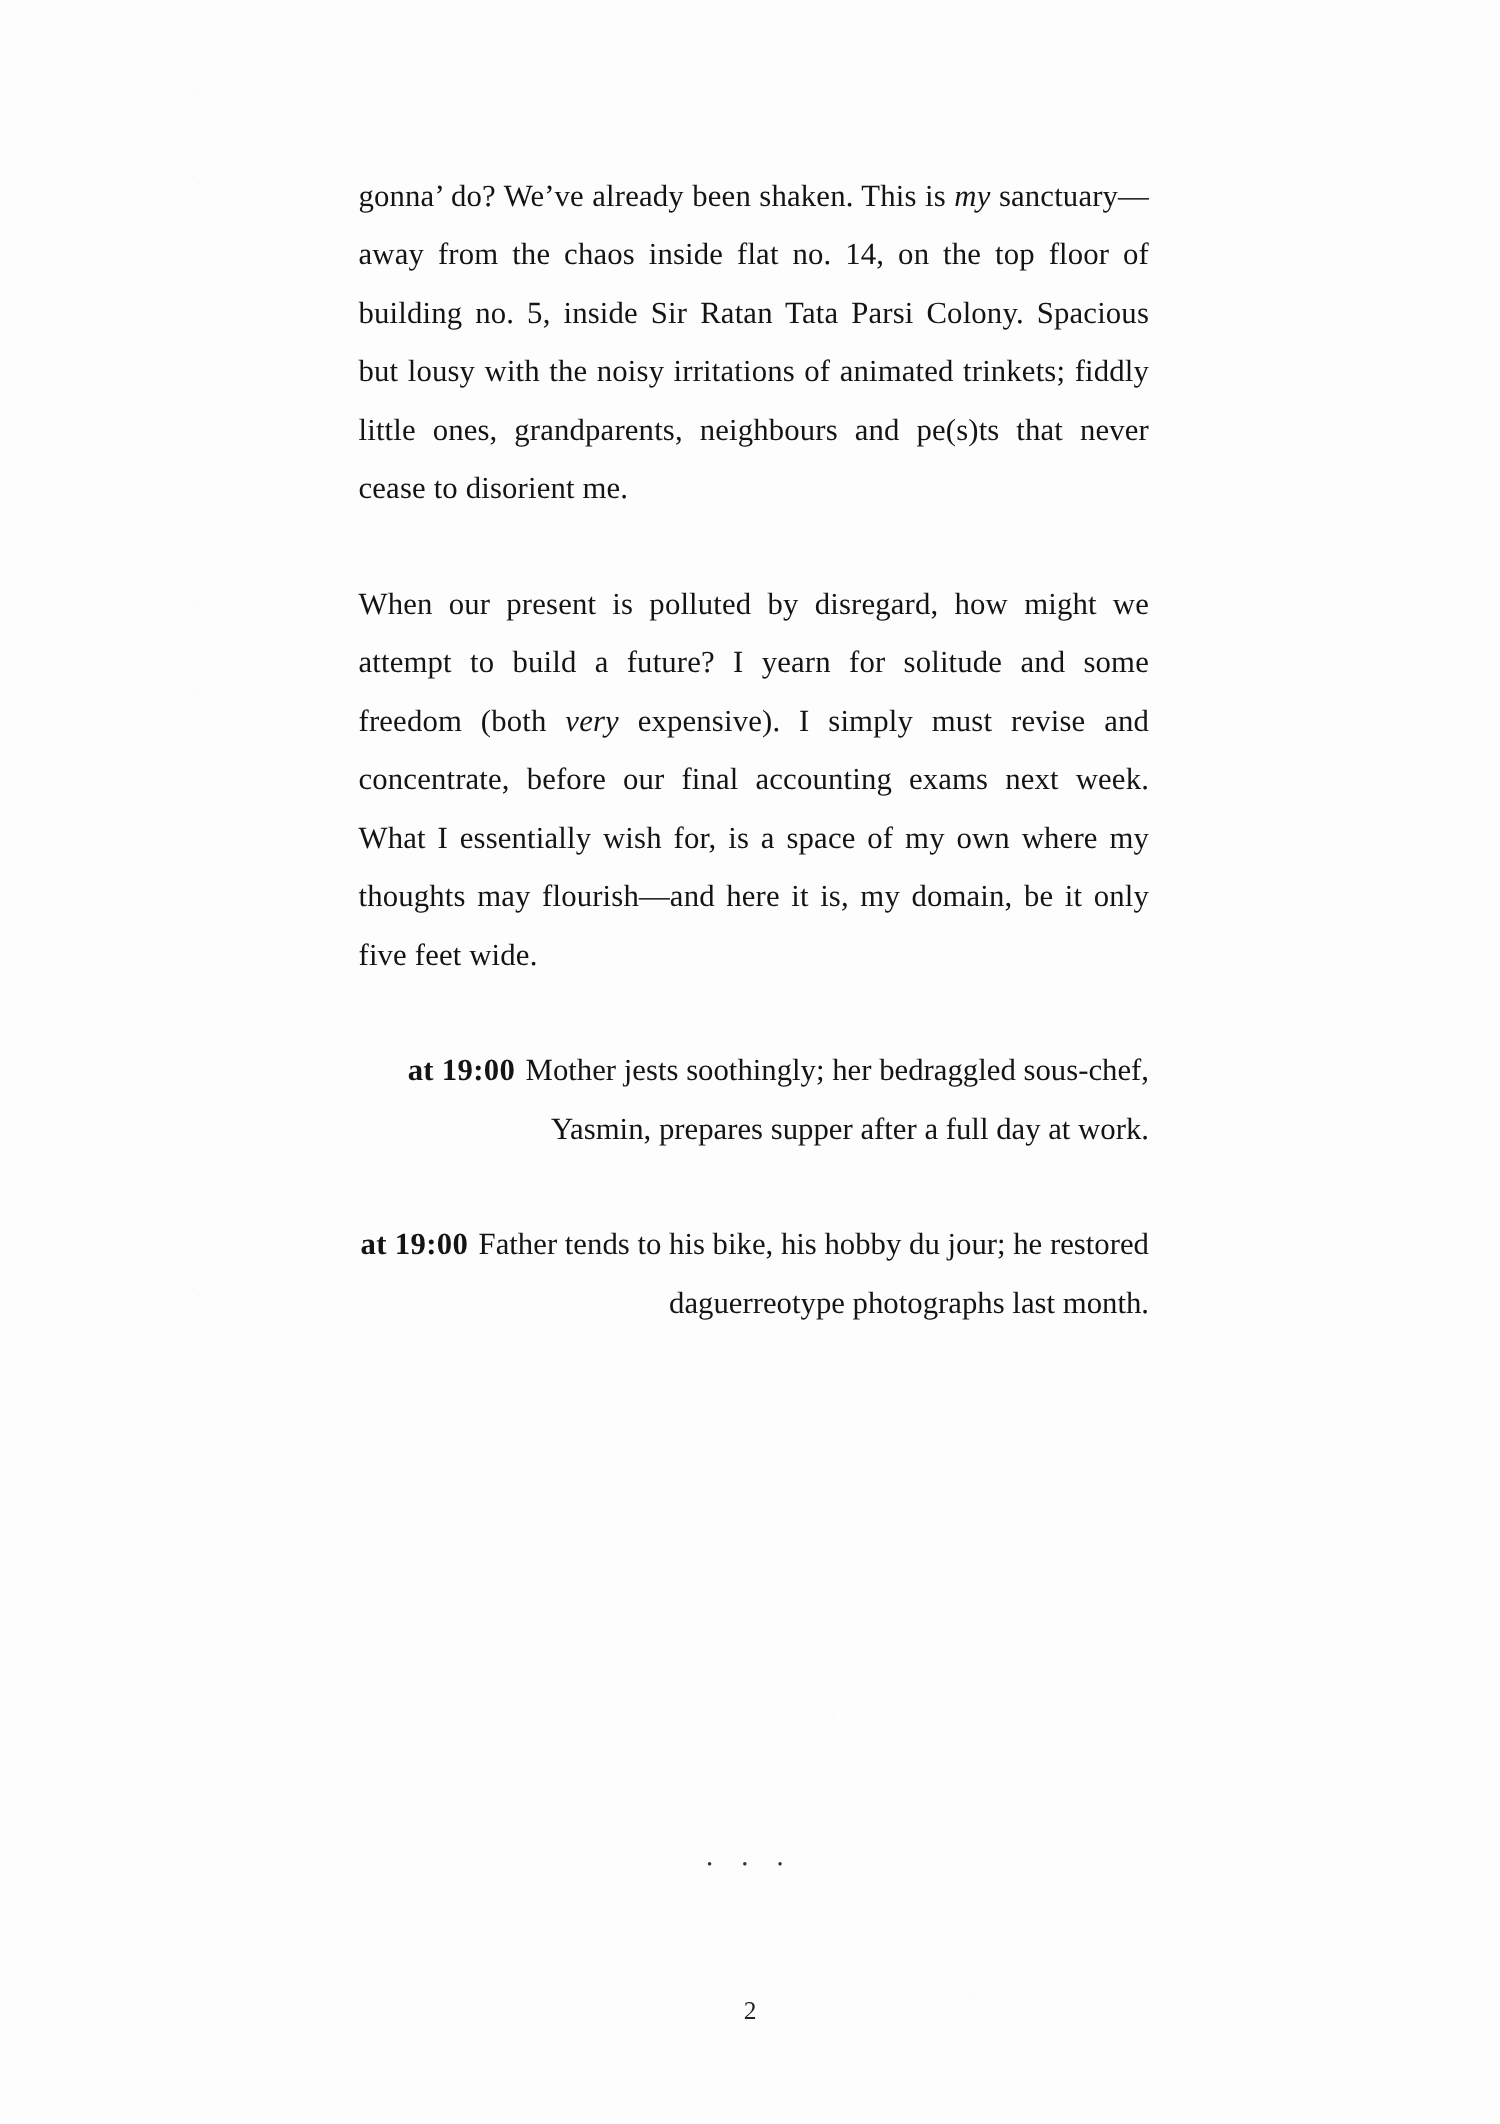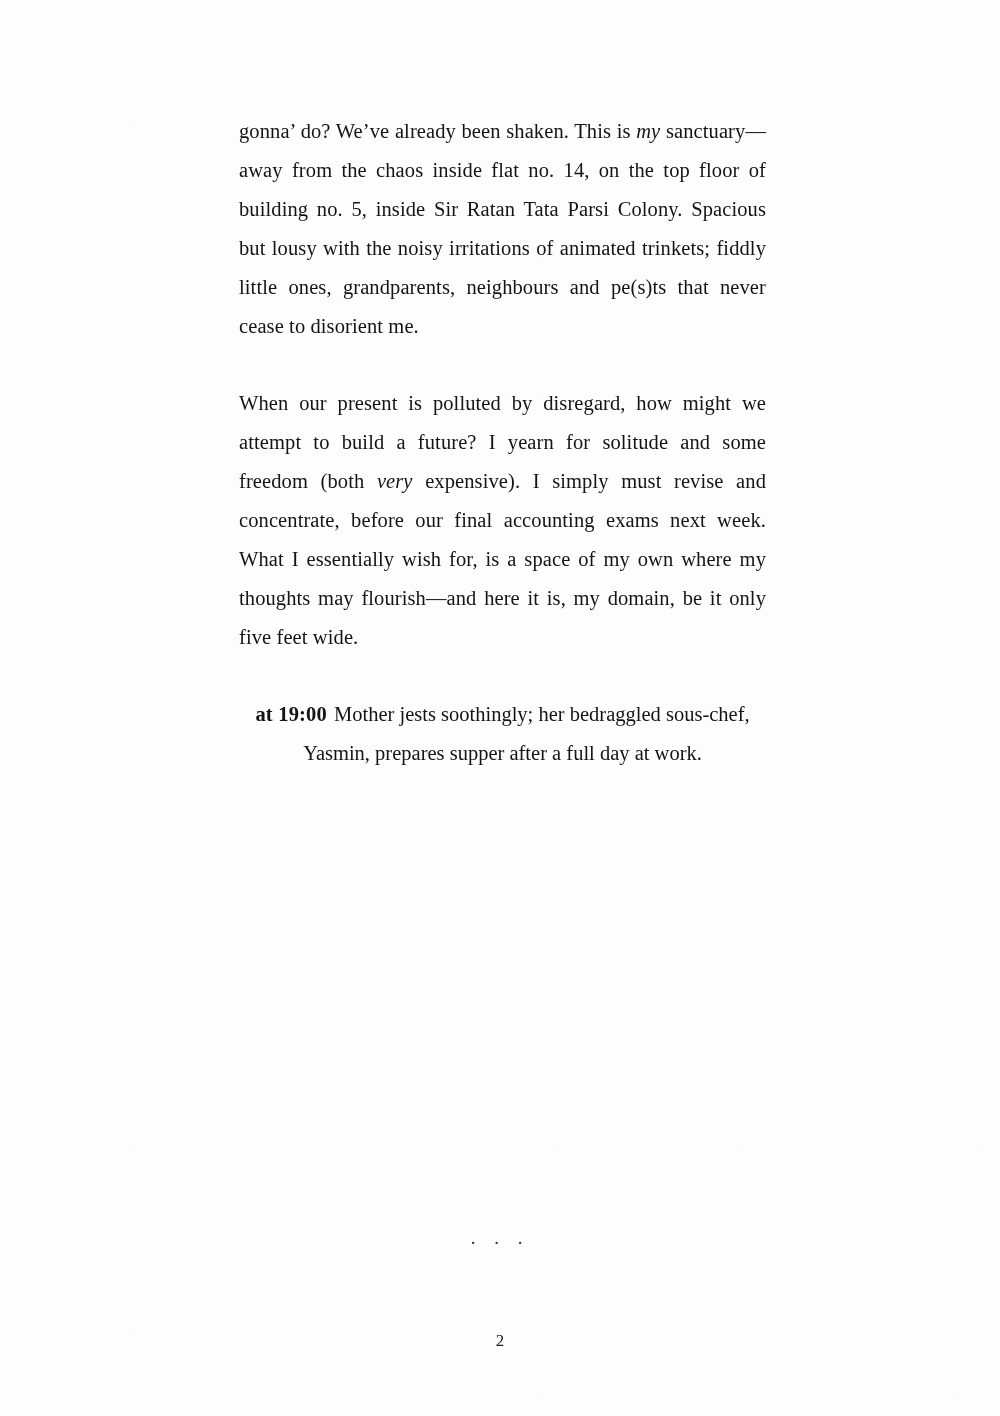--- a/index.html
+++ b/index.html
@@ -55,21 +55,21 @@
     font-size: 20.5px;
     line-height: 39px;
     text-align: justify;
     color: #171717;
   }
 
   .entry {
     margin: 0 0 38px 0;
     font-size: 20.5px;
     line-height: 39px;
-    text-align: center;
+    text-align: right;
     color: #141414;
   }
 
   .entry .stamp {
     font-weight: bold;
     letter-spacing: 0.2px;
   }
 
   .entry .stamp-gap {
     display: inline-block;
@@ -126,20 +126,21 @@
   <div class="text-column">
 
     <p class="body-par"><span>gonna’ do? We’ve already been shaken. This is </span><em class="ital">my</em><span> sanctuary—away from the chaos inside flat no. 14, on the top floor of building no. 5, inside Sir Ratan Tata Parsi Colony. Spacious but lousy with the noisy irritations of animated trinkets; fiddly little ones, grandparents, neighbours and pe(s)ts that never cease to disorient me.</span></p>
 
     <p class="body-par"><span>When our present is polluted by disregard, how might we attempt to build a future? I yearn for solitude and some freedom (both </span><em class="ital">very</em><span> expensive). I simply must revise and concentrate, before our final accounting exams next week. What I essentially wish for, is a space of my own where my thoughts may flourish—and here it is, my domain, be it only five feet wide.</span></p>
 
 
     <p class="entry"><span class="stamp">at 19:00</span><span class="stamp-gap"></span><span>Mother jests soothingly; her bedraggled sous-chef, Yasmin, prepares supper after a full day at work.</span></p>
 
 
+    <p class="entry"><span class="stamp">at 19:00</span><span class="stamp-gap"></span><span>Father tends to his bike, his hobby du jour; he restored daguerreotype photographs last month.</span></p>
 
   </div>
 
   <div class="divider">. . .</div>
 
   <div class="folio">2</div>
 
 </div>
 
 </body></html>

